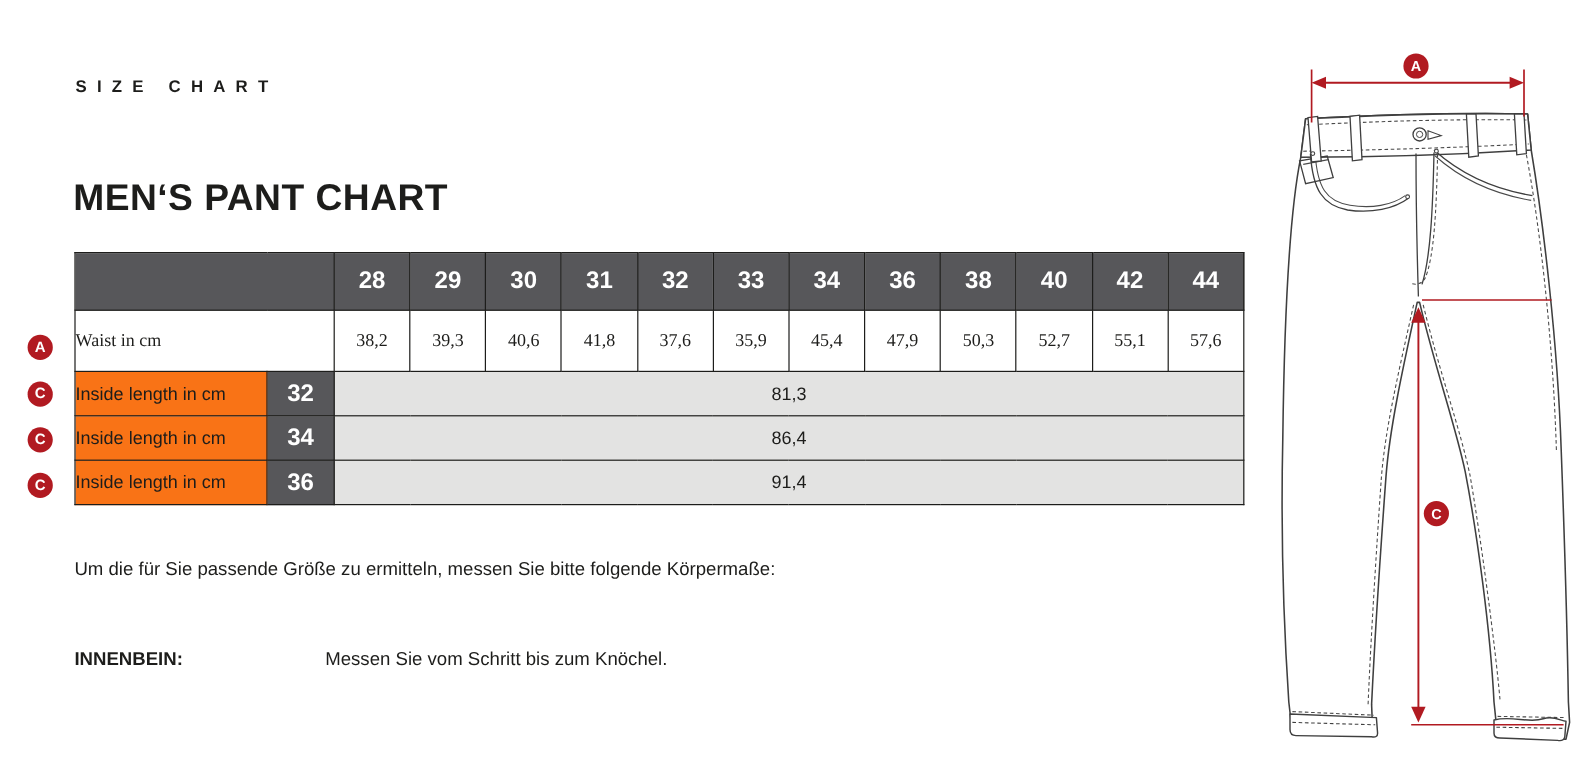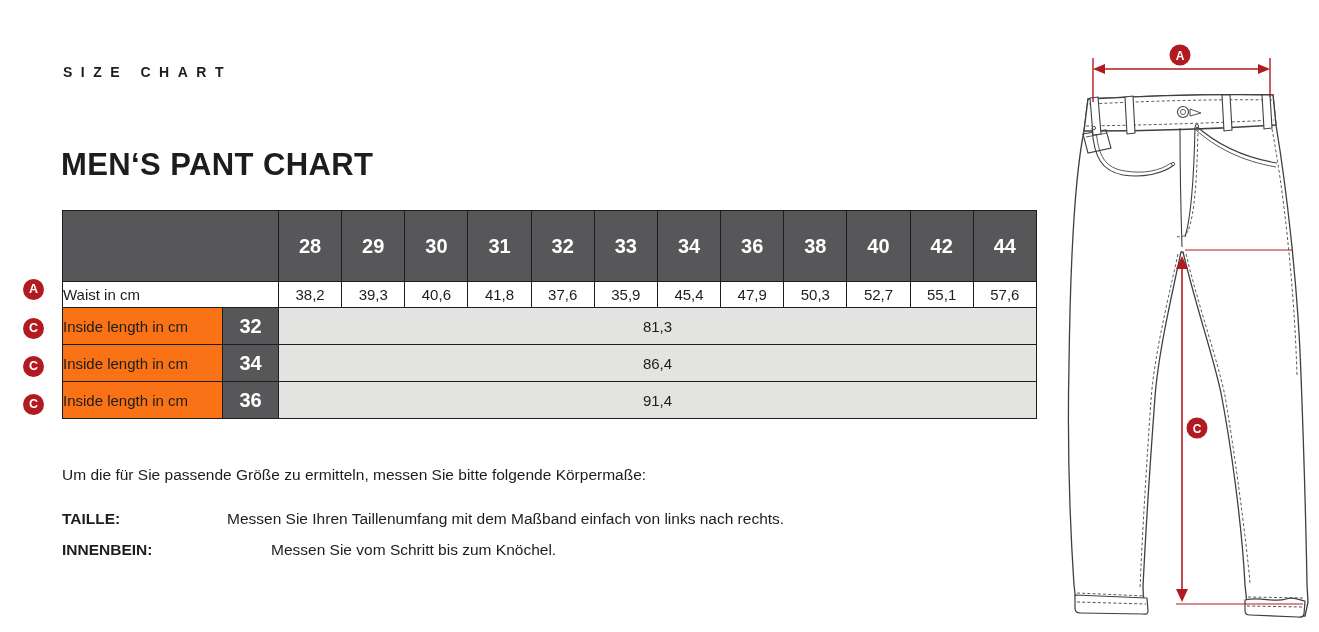--- a/index.html
+++ b/index.html
@@ -4,24 +4,24 @@
 <style>
   html,body { margin:0; padding:0; background:#ffffff; }
   body { font-family:"Liberation Sans", sans-serif; color:#1d1d1b; }
   .page { position:relative; width:1319px; height:632px; background:#ffffff; overflow:hidden; }
 
   .eyebrow { position:absolute; left:63px; top:64px; font-size:14px; font-weight:600; letter-spacing:8.5px; }
   .title   { position:absolute; left:61px; top:147px; font-size:31px; font-weight:800; letter-spacing:0.4px; }
 
   table.sizing { position:absolute; left:62px; top:210px; width:975px; border-collapse:collapse; table-layout:fixed; }
   table.sizing th, table.sizing td { border:1px solid #1d1d1b; padding:0; }
-  tr.head-row { height:71px; }
+  tr.head-row { height:48px; }
   th.corner-cell { background:#57575a; }
   th.size-th { background:#57575a; color:#ffffff; font-size:20px; font-weight:700; text-align:center; }
-  tr.waist-row { height:26px; }
+  tr.waist-row { height:51px;font-family:Liberation Serif, serif; }
   td.row-label { background:#ffffff; font-size:15px; text-align:left; padding-left:13px; }
   td.waist-val { background:#ffffff; font-size:15px; text-align:center; }
   tr.inside-row { height:37px; }
   td.inside-label { background:#f97316; font-size:15px; padding-left:13px; }
   td.size-num { background:#57575a; color:#ffffff; font-size:20px; font-weight:700; text-align:center; }
   td.merged-val { background:#e3e3e2; font-size:15px; text-align:center; }
 
   .badge { position:absolute; width:21px; height:21px; border-radius:50%; background:#b11a21; color:#ffffff;
            font-size:12.5px; font-weight:700; display:flex; align-items:center; justify-content:center; line-height:1; }
   .badge-a  { left:23px; top:279px; }
@@ -112,24 +112,20 @@
     </tbody>
   </table>
 
   <div class="badge badge-a">A</div>
   <div class="badge badge-c1">C</div>
   <div class="badge badge-c2">C</div>
   <div class="badge badge-c3">C</div>
 
   <div class="intro">Um die für Sie passende Größe zu ermitteln, messen Sie bitte folgende Körpermaße:</div>
 
-  <div class="measure-def def-taille">
-    <div class="term">TAILLE:</div>
-    <div class="desc">Messen Sie Ihren Taillenumfang mit dem Maßband einfach von links nach rechts.</div>
-  </div>
   <div class="measure-def def-innenbein">
     <div class="term">INNENBEIN:</div>
     <div class="desc">Messen Sie vom Schritt bis zum Knöchel.</div>
   </div>
 
   <svg class="pants-svg" width="264" height="607" viewBox="0 0 264 607" xmlns="http://www.w3.org/2000/svg">
     <defs></defs>
 
     <g fill="#ffffff" stroke="#3f3f3f" stroke-width="1.3" stroke-linejoin="round">
       <path d="M 33,74

